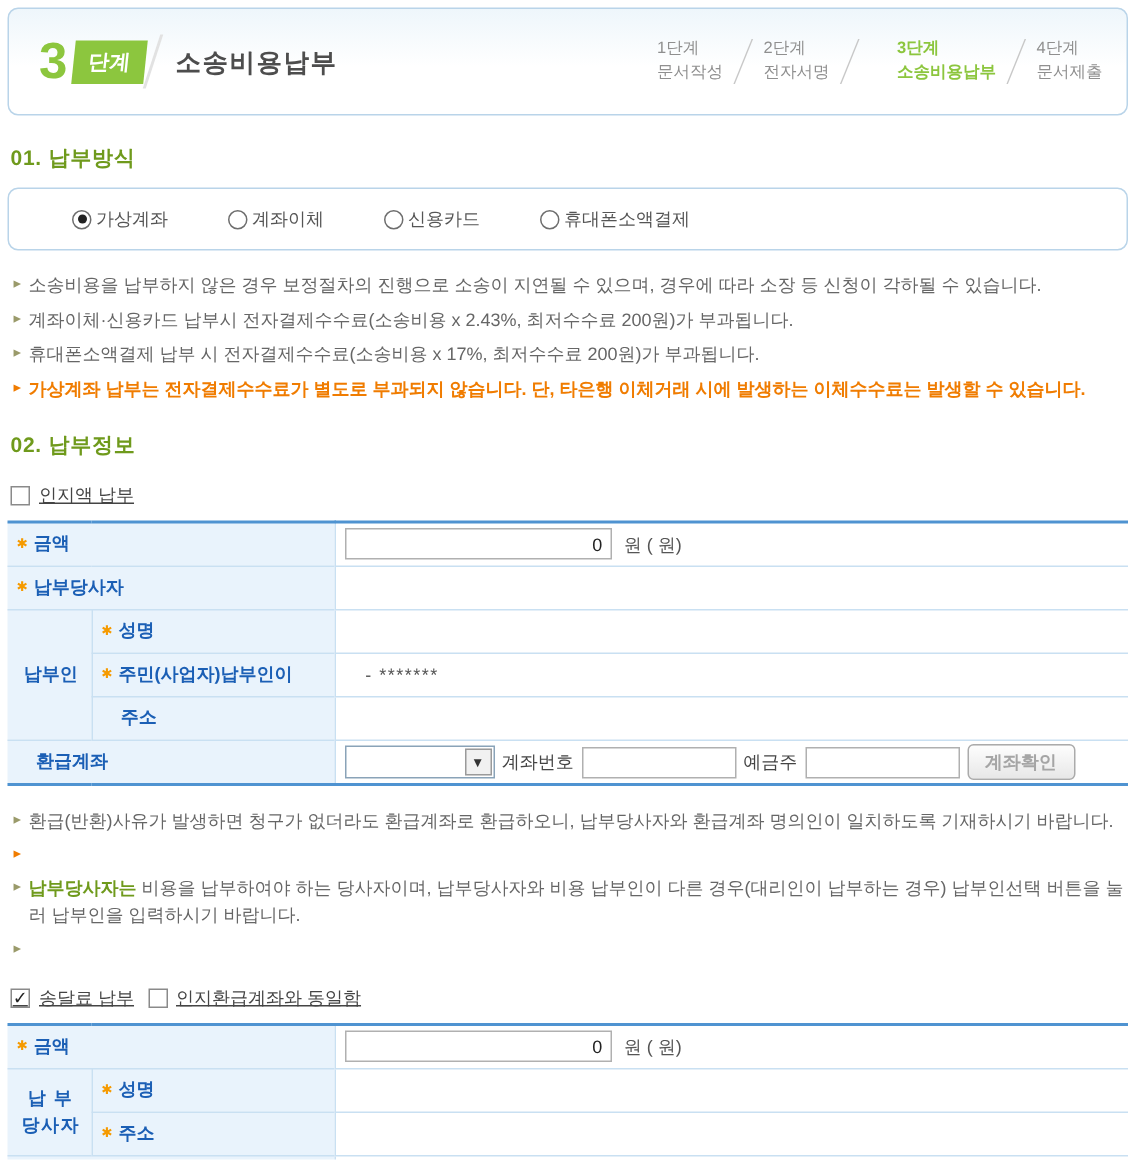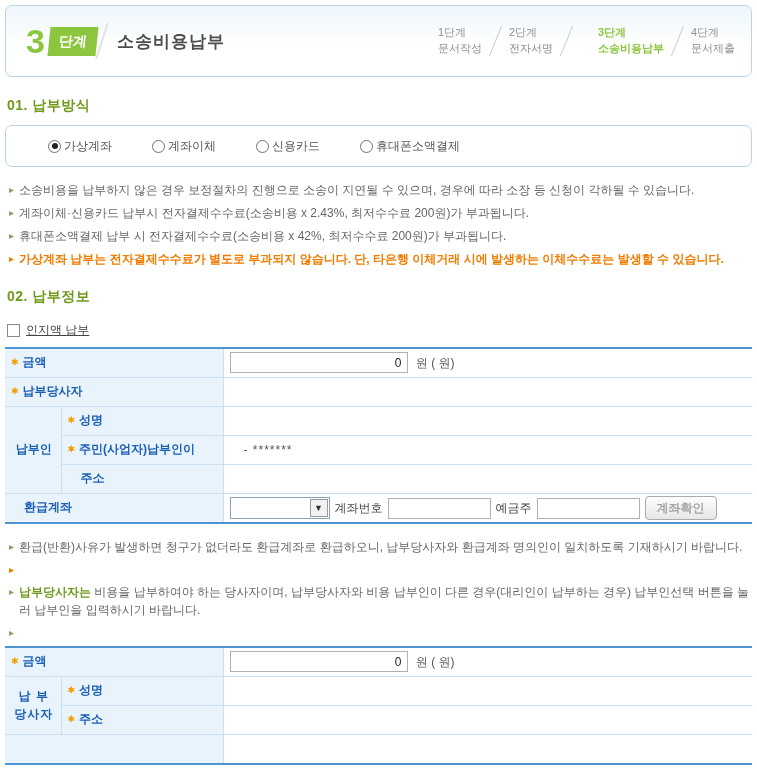--- a/index.html
+++ b/index.html
@@ -170,21 +170,21 @@
     <div class="notice">
       <span class="arr">▸</span>
       <span>소송비용을 납부하지 않은 경우 보정절차의 진행으로 소송이 지연될 수 있으며, 경우에 따라 소장 등 신청이 각하될 수 있습니다.</span>
     </div>
     <div class="notice">
       <span class="arr">▸</span>
       <span>계좌이체·신용카드 납부시 전자결제수수료(소송비용 x 2.43%, 최저수수료 200원)가 부과됩니다.</span>
     </div>
     <div class="notice">
       <span class="arr">▸</span>
-      <span>휴대폰소액결제 납부 시 전자결제수수료(소송비용 x 42%, 최저수수료 200원)가 부과됩니다.</span>
+      <span>휴대폰소액결제 납부 시 전자결제수수료(소송비용 x 17%, 최저수수료 200원)가 부과됩니다.</span>
     </div>
     <div class="notice warn">
       <span class="arr">▸</span>
       <span>가상계좌 납부는 전자결제수수료가 별도로 부과되지 않습니다. 단, 타은행 이체거래 시에 발생하는 이체수수료는 발생할 수 있습니다.</span>
     </div>
   </div>
 
   <h2 class="sec">02. 납부정보</h2>
 
   <div class="cbrow">
@@ -265,20 +265,30 @@
     </div>
     <div class="notice">
       <span class="arr">▸</span>
       <span><span class="lead">납부당사자는</span><span> 비용을 납부하여야 하는 당사자이며, 납부당사자와 비용 납부인이 다른 경우(대리인이 납부하는 경우) 납부인선택 버튼을 눌러 납부인을 입력하시기 바랍니다.</span></span>
     </div>
     <div class="notice">
       <span class="arr">▸</span>
     </div>
   </div>
 
+  <div class="cbrow" style="gap:10px;">
+    <label>
+      <span class="cb checked"></span>
+      <span>송달료 납부</span>
+    </label>
+    <label class="pair">
+      <span class="cb"></span>
+      <span>인지환급계좌와 동일함</span>
+    </label>
+  </div>
 
   <table class="tbl">
     <colgroup>
         <col style="width:56px">
         <col style="width:162px">
         <col>
       </colgroup>
     <tbody>
         <tr>
       <td class="lbl" colspan="2">

